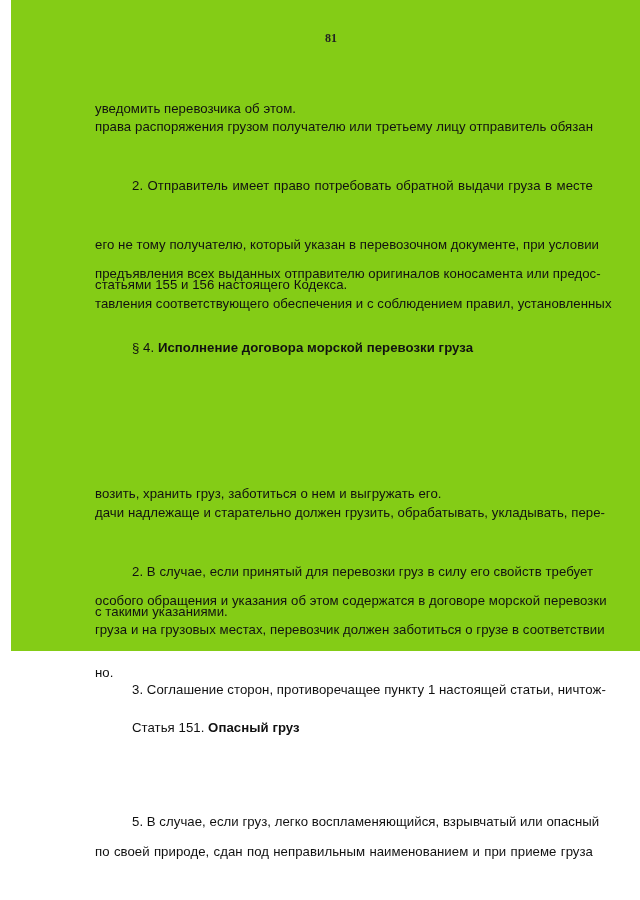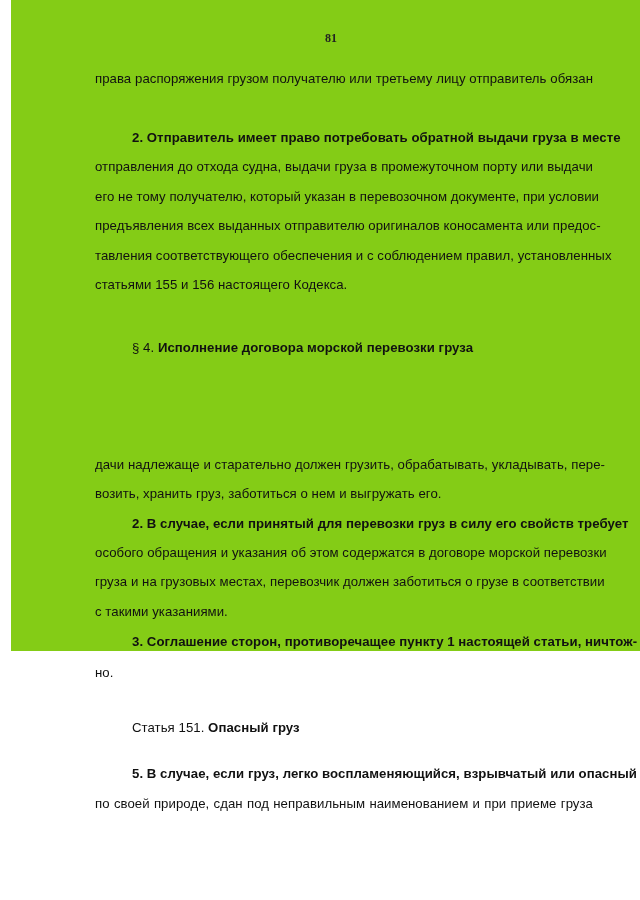--- a/index.html
+++ b/index.html
@@ -37,43 +37,43 @@
       left: 84px;
       width: 498px;
       font-size: 13.2px;
       line-height: 16px;
       white-space: nowrap;
       letter-spacing: 0.05px;
     }
     .line.justify {
       text-align: justify;
       text-align-last: justify;
+      margin-top: 48px;
     }
     .line.indent {
       left: 121px;
       width: 461px;
-      font-weight: bold;
     }
     .line.heading {
       left: 121px;
       width: auto;
     }
     .b { font-weight: bold; }
   </style>
 </head>
 <body>
 
 <div class="page">
 
   <div class="page-number">81</div>
 
   <div class="line justify" style="top:71px">права распоряжения грузом получателю или третьему лицу отправитель обязан</div>
+  <div class="line" style="top:101px">уведомить перевозчика об этом.</div>
 
   <div class="line justify indent" style="top:130px">2. Отправитель имеет право потребовать обратной выдачи груза в месте</div>
-  <div class="line justify" style="top:159px">отправления до отхода судна, выдачи груза в промежуточном порту или выдачи</div>
   <div class="line justify" style="top:189px">его не тому получателю, который указан в перевозочном документе, при условии</div>
   <div class="line justify" style="top:218px">предъявления всех выданных отправителю оригиналов коносамента или предос-</div>
   <div class="line justify" style="top:248px">тавления соответствующего обеспечения и с соблюдением правил, установленных</div>
   <div class="line" style="top:277px">статьями 155 и 156 настоящего Кодекса.</div>
 
   <div class="line heading" style="top:340px">
     <span>§ 4. </span><span class="b">Исполнение договора морской перевозки груза</span>
   </div>
 
 

